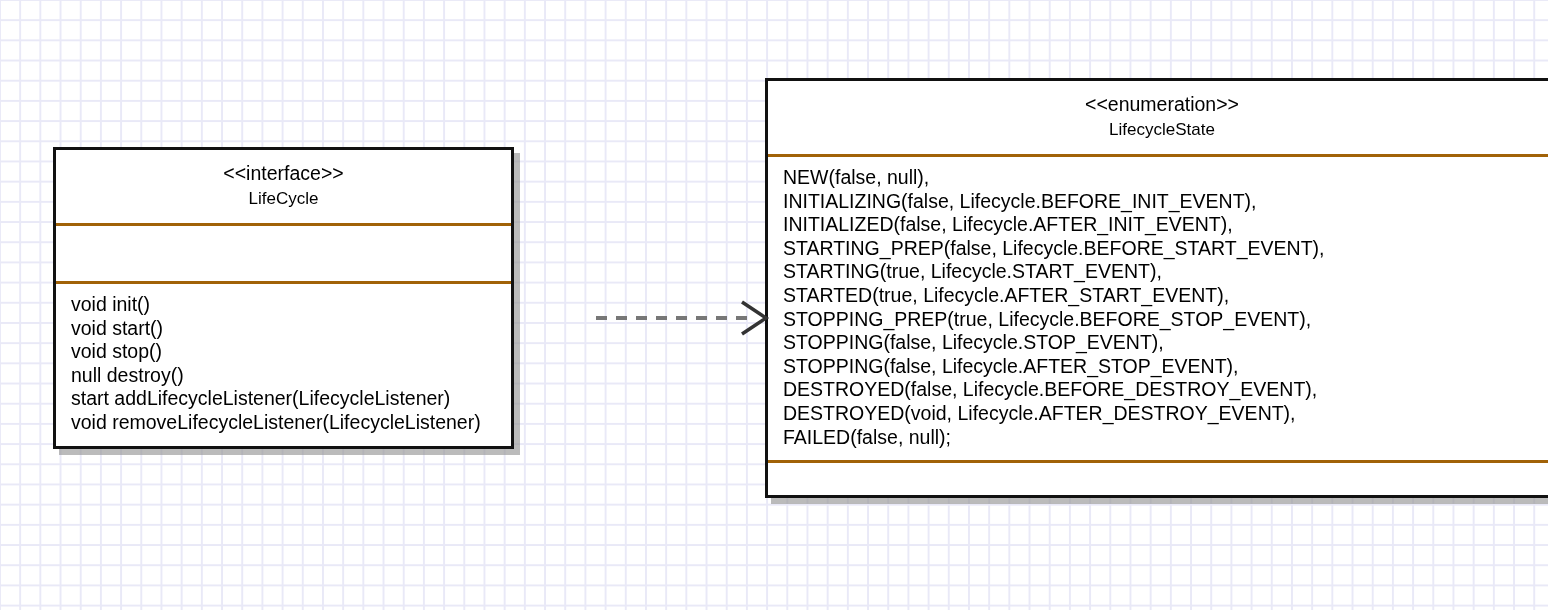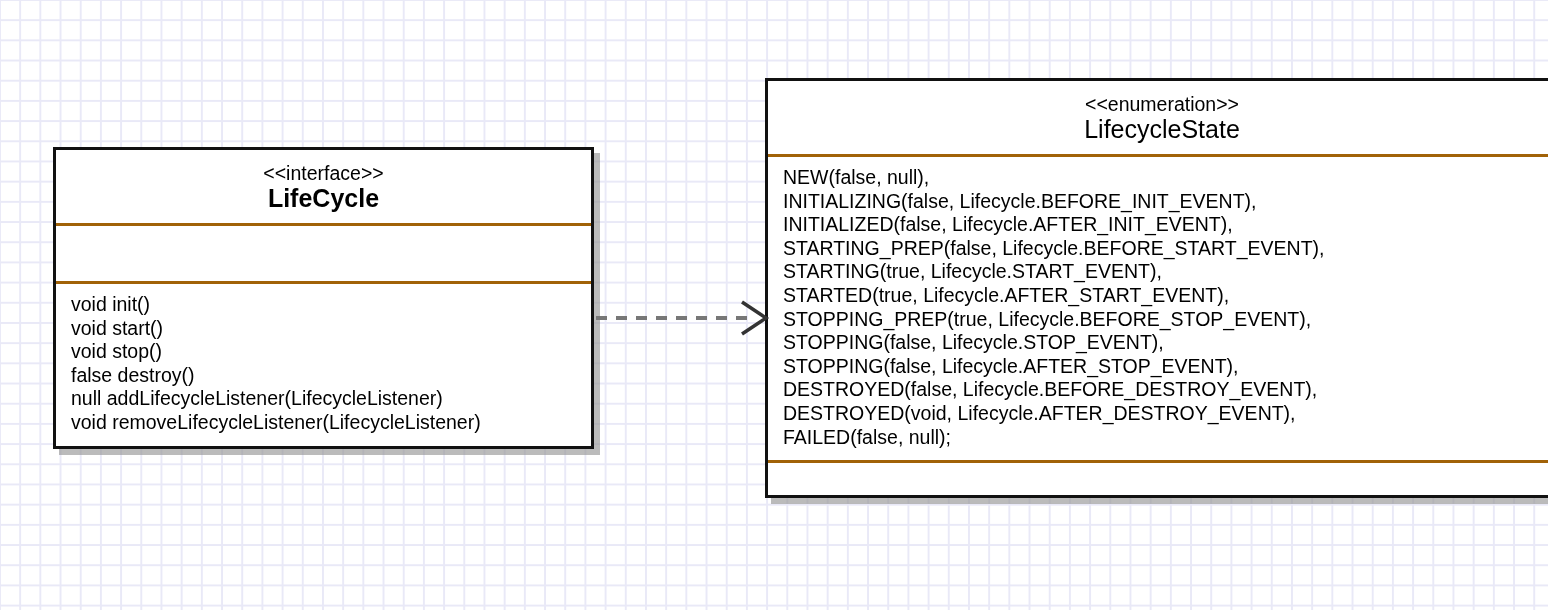--- a/index.html
+++ b/index.html
@@ -50,47 +50,47 @@
     text-align: center;
     padding: 11px 8px 12px 8px;
   }
   .uml-stereotype {
     font-size: 19.5px;
     line-height: 25px;
     color: #000000;
     white-space: nowrap;
   }
   .uml-name {
-    font-size: 25px;
+    font-size: 17px;
     line-height: 25px;
     color: #000000;
     white-space: nowrap;
   }
-  .uml-name.is-bold { font-weight: bold; }
+  .uml-name.is-bold { font-weight: normal; }
 
   
   .uml-empty { height: 58px; }
   .uml-empty-sm { height: 35px; }
 
   
   .uml-members {
     padding: 9px 0 11px 15px;
   }
   .uml-member {
     font-size: 19.5px;
     line-height: 23.6px;
     color: #000000;
     white-space: pre;
   }
 
   
   #interface-box {
     left: 53px;
     top: 147px;
-    width: 541px;
+    width: 461px;
   }
   #enum-box {
     left: 765px;
     top: 78px;
     width: 794px;
   }
 
   
   #dependency-connector {
     position: absolute;
@@ -112,22 +112,22 @@
       <div class="uml-stereotype">&lt;&lt;interface&gt;&gt;</div>
       <div class="uml-name is-bold">LifeCycle</div>
     </div>
 
     <div class="uml-compartment uml-empty"></div>
 
     <div class="uml-compartment uml-members" id="lifecycle-methods">
         <div class="uml-member">void init()</div>
         <div class="uml-member">void start()</div>
         <div class="uml-member">void stop()</div>
-        <div class="uml-member">false destroy()</div>
-        <div class="uml-member">null addLifecycleListener(LifecycleListener)</div>
+        <div class="uml-member">null destroy()</div>
+        <div class="uml-member">start addLifecycleListener(LifecycleListener)</div>
         <div class="uml-member">void removeLifecycleListener(LifecycleListener)</div>
       </div>
 
   </div>
 
   <div class="uml-box" id="enum-box">
 
     <div class="uml-compartment uml-header">
       <div class="uml-stereotype">&lt;&lt;enumeration&gt;&gt;</div>
       <div class="uml-name">LifecycleState</div>

